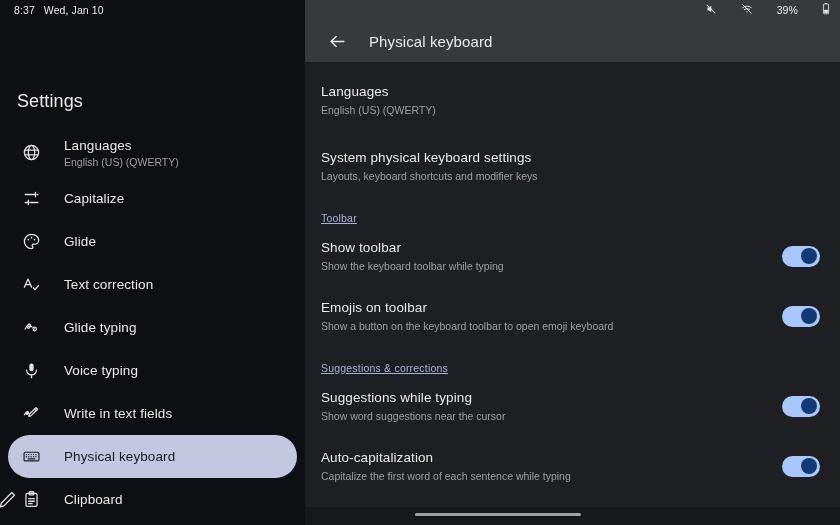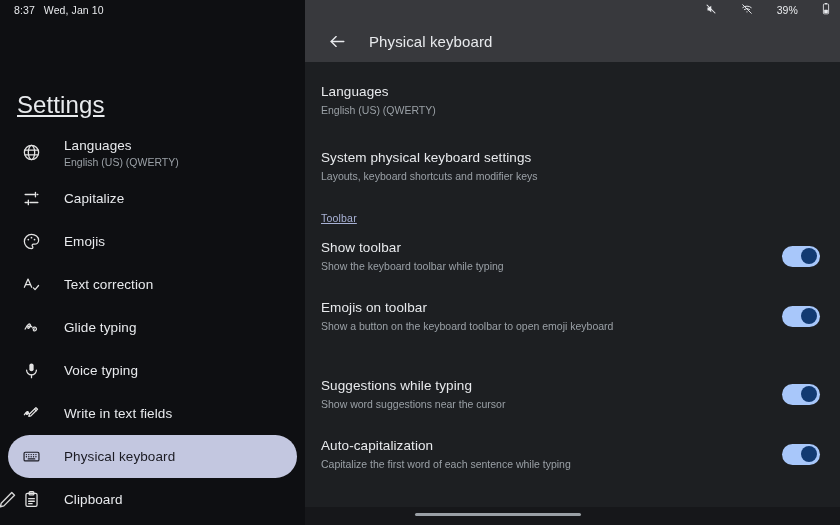--- a/index.html
+++ b/index.html
@@ -33,25 +33,24 @@
     align-items: center;
     gap: 9px;
     padding-left: 14px;
     font-size: 10.5px;
     color: #e8eaed;
     letter-spacing: .1px;
   }
   #app-title {
     position: absolute;
     top: 91px; left: 17px;
-    font-size: 24px;
+    font-size: 18px;
     color: #e8eaed;
     font-weight: 400;
     letter-spacing: .1px;
-    text-decoration: underline;
   }
   #nav-list {
     position: absolute;
     top: 128px; left: 0;
     width: 305px;
   }
   .nav-item {
     position: relative;
     height: 43px;
     display: flex;
@@ -260,21 +259,21 @@
       <div class="nav-item">
         <span class="nav-icon">
           <svg width="19" height="19" viewBox="0 0 24 24" fill="none" stroke="currentColor" stroke-width="1.6">
             <path d="M12 3a9 9 0 1 0 0 18c1.1 0 1.8-.7 1.8-1.6 0-.5-.2-.9-.5-1.2-.3-.3-.5-.7-.5-1.2 0-.9.7-1.6 1.6-1.6h1.5A5.1 5.1 0 0 0 21 10.3C21 6.2 16.9 3 12 3z"></path>
             <circle cx="8" cy="9.5" r="1.1" fill="currentColor" stroke="none"></circle>
             <circle cx="12" cy="7.2" r="1.1" fill="currentColor" stroke="none"></circle>
             <circle cx="15.8" cy="9.6" r="1.1" fill="currentColor" stroke="none"></circle>
           </svg>
         </span>
         <span class="nav-text">
-          <span class="nav-label">Emojis</span>
+          <span class="nav-label">Glide</span>
         </span>
       </div>
 
       <div class="nav-item">
         <span class="nav-icon">
           <svg width="19" height="19" viewBox="0 0 24 24" fill="none" stroke="currentColor" stroke-width="1.6" stroke-linecap="round" stroke-linejoin="round">
             <path d="M3 15.5 7.6 5.2l4.6 10.3"></path>
             <path d="M4.7 12.2h5.8"></path>
             <path d="M14.4 16.2l2.1 2.3 4.4-5.2"></path>
           </svg>
@@ -437,20 +436,21 @@
           <div class="setting-title">Emojis on toolbar</div>
           <div class="setting-sub">Show a button on the keyboard toolbar to open emoji keyboard</div>
         </div>
         <div class="toggle">
             <span class="knob"></span>
           </div>
       </div>
 
       <div class="sp-26"></div>
 
+      <div class="section-header">Suggestions &amp; corrections</div>
 
       <div class="sp-12"></div>
 
       <div class="setting-row">
         <div class="setting-texts">
           <div class="setting-title">Suggestions while typing</div>
           <div class="setting-sub">Show word suggestions near the cursor</div>
         </div>
         <div class="toggle">
             <span class="knob"></span>

